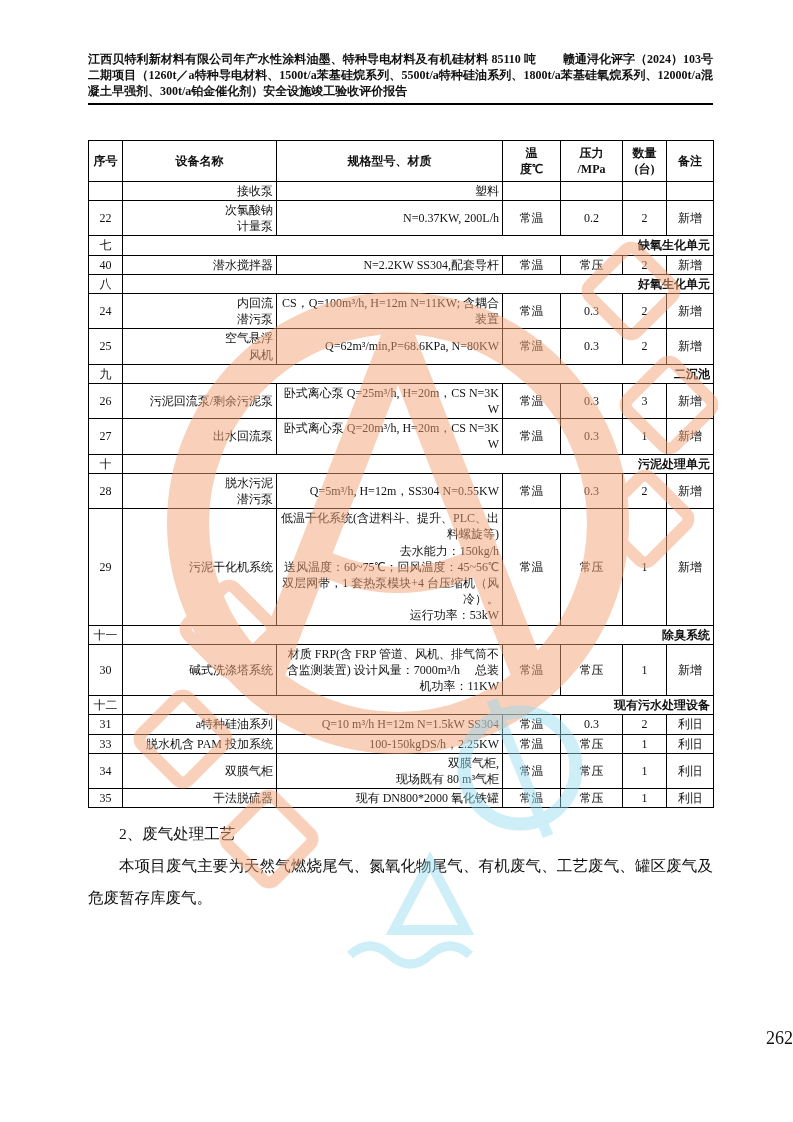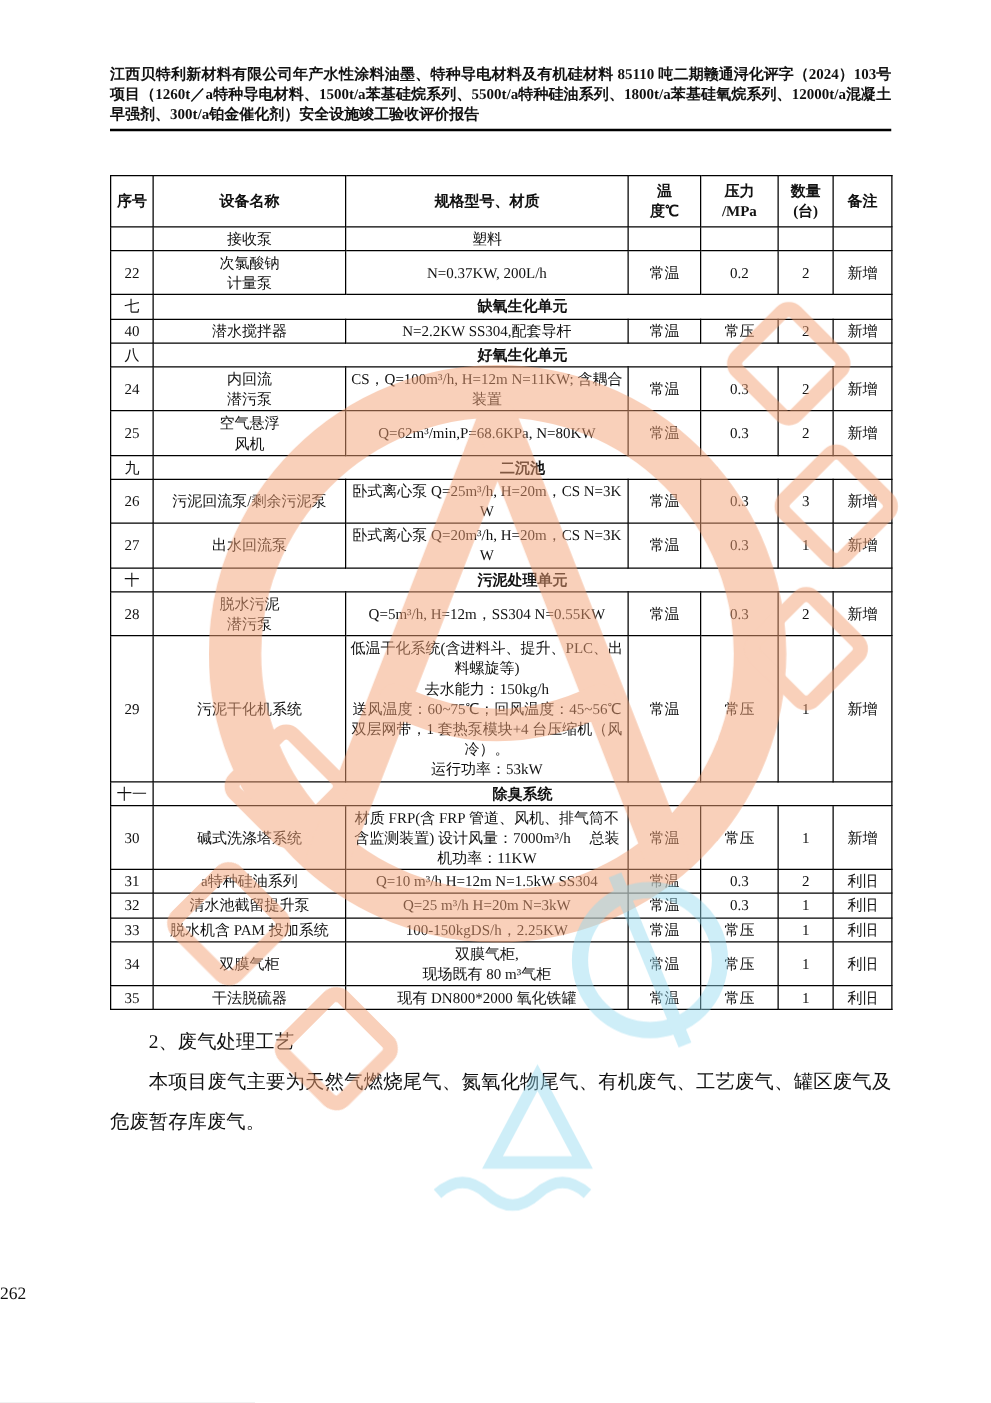--- a/index.html
+++ b/index.html
@@ -1,34 +1,34 @@
 <!DOCTYPE html>
 <html><head>
 <meta charset="utf-8">
 <style>
   html,body{margin:0;padding:0;background:#e8e8e8;}
   .page{width:793px;height:1122px;position:relative;background:#ffffff;margin:0 auto;
         font-family:"Liberation Serif",serif;color:#111;overflow:hidden;}
   .content{position:absolute;left:88px;top:52px;width:625px;z-index:1;}
   .doc-header{font-weight:bold;font-size:12px;line-height:1.33;text-align:justify;
               border-bottom:2px solid #000;padding-bottom:3px;}
-  .doc-number{float:right;font-weight:bold;}
+  .doc-number{float:right;font-weight:bold;padding-left:27px;}
   table.equip{border-collapse:collapse;table-layout:fixed;width:625px;margin-top:35px;
               font-size:12px;line-height:1.35;}
   table.equip th,table.equip td{border:1px solid #000;padding:1px 3px;
               white-space:pre-line;vertical-align:middle;overflow:hidden;word-break:break-all;}
   table.equip thead th{font-weight:bold;text-align:center;height:38px;padding:1px 2px;}
   td.c{text-align:center;}
-  td.l{text-align:center;}
+  td.l{text-align:right;}
   tr.section .section-title{font-weight:bold;}
   .after-table{margin-top:10px;font-size:15.5px;line-height:2.05;font-family:Liberation Serif, serif;}
   .sec-heading{text-indent:2em;}
   .body-paragraph{text-indent:2em;text-align:justify;margin-top:0;}
-  .page-num{position:absolute;top:1028px;left:0;width:793px;text-align:left;
-            font-size:14px;z-index:1;}
+  .page-num{position:absolute;top:1028px;left:0;width:793px;text-align:right;
+            font-size:18px;z-index:1;}
   .watermark{position:absolute;left:0;top:0;z-index:2;pointer-events:none;}
 </style>
 </head>
 <body>
 
 <div class="page">
 
   <svg class="watermark" width="793" height="1122" viewBox="0 0 793 1122" aria-hidden="true">
     <g opacity="0.5">
       <circle cx="398" cy="523" r="210" fill="none" stroke="#f2a074" stroke-width="42"></circle>
@@ -195,36 +195,31 @@
           </tr>
           <tr>
             <td class="c">30</td>
             <td class="l">碱式洗涤塔系统</td>
             <td class="l">材质 FRP(含 FRP 管道、风机、排气筒不含监测装置) 设计风量：7000m³/h　 总装机功率：11KW</td>
             <td class="c">常温</td>
             <td class="c">常压</td>
             <td class="c">1</td>
             <td class="c">新增</td>
           </tr>
+          <tr class="section">
+            <td class="c">十二</td>
+            <td class="l section-title" colspan="6">现有污水处理设备</td>
+          </tr>
           <tr>
             <td class="c">31</td>
             <td class="l">a特种硅油系列</td>
             <td class="l">Q=10 m³/h H=12m N=1.5kW SS304</td>
             <td class="c">常温</td>
             <td class="c">0.3</td>
             <td class="c">2</td>
-            <td class="c">利旧</td>
-          </tr>
-          <tr>
-            <td class="c">32</td>
-            <td class="l">清水池截留提升泵</td>
-            <td class="l">Q=25 m³/h H=20m N=3kW</td>
-            <td class="c">常温</td>
-            <td class="c">0.3</td>
-            <td class="c">1</td>
             <td class="c">利旧</td>
           </tr>
           <tr>
             <td class="c">33</td>
             <td class="l">脱水机含 PAM 投加系统</td>
             <td class="l">100-150kgDS/h，2.25KW</td>
             <td class="c">常温</td>
             <td class="c">常压</td>
             <td class="c">1</td>
             <td class="c">利旧</td>

